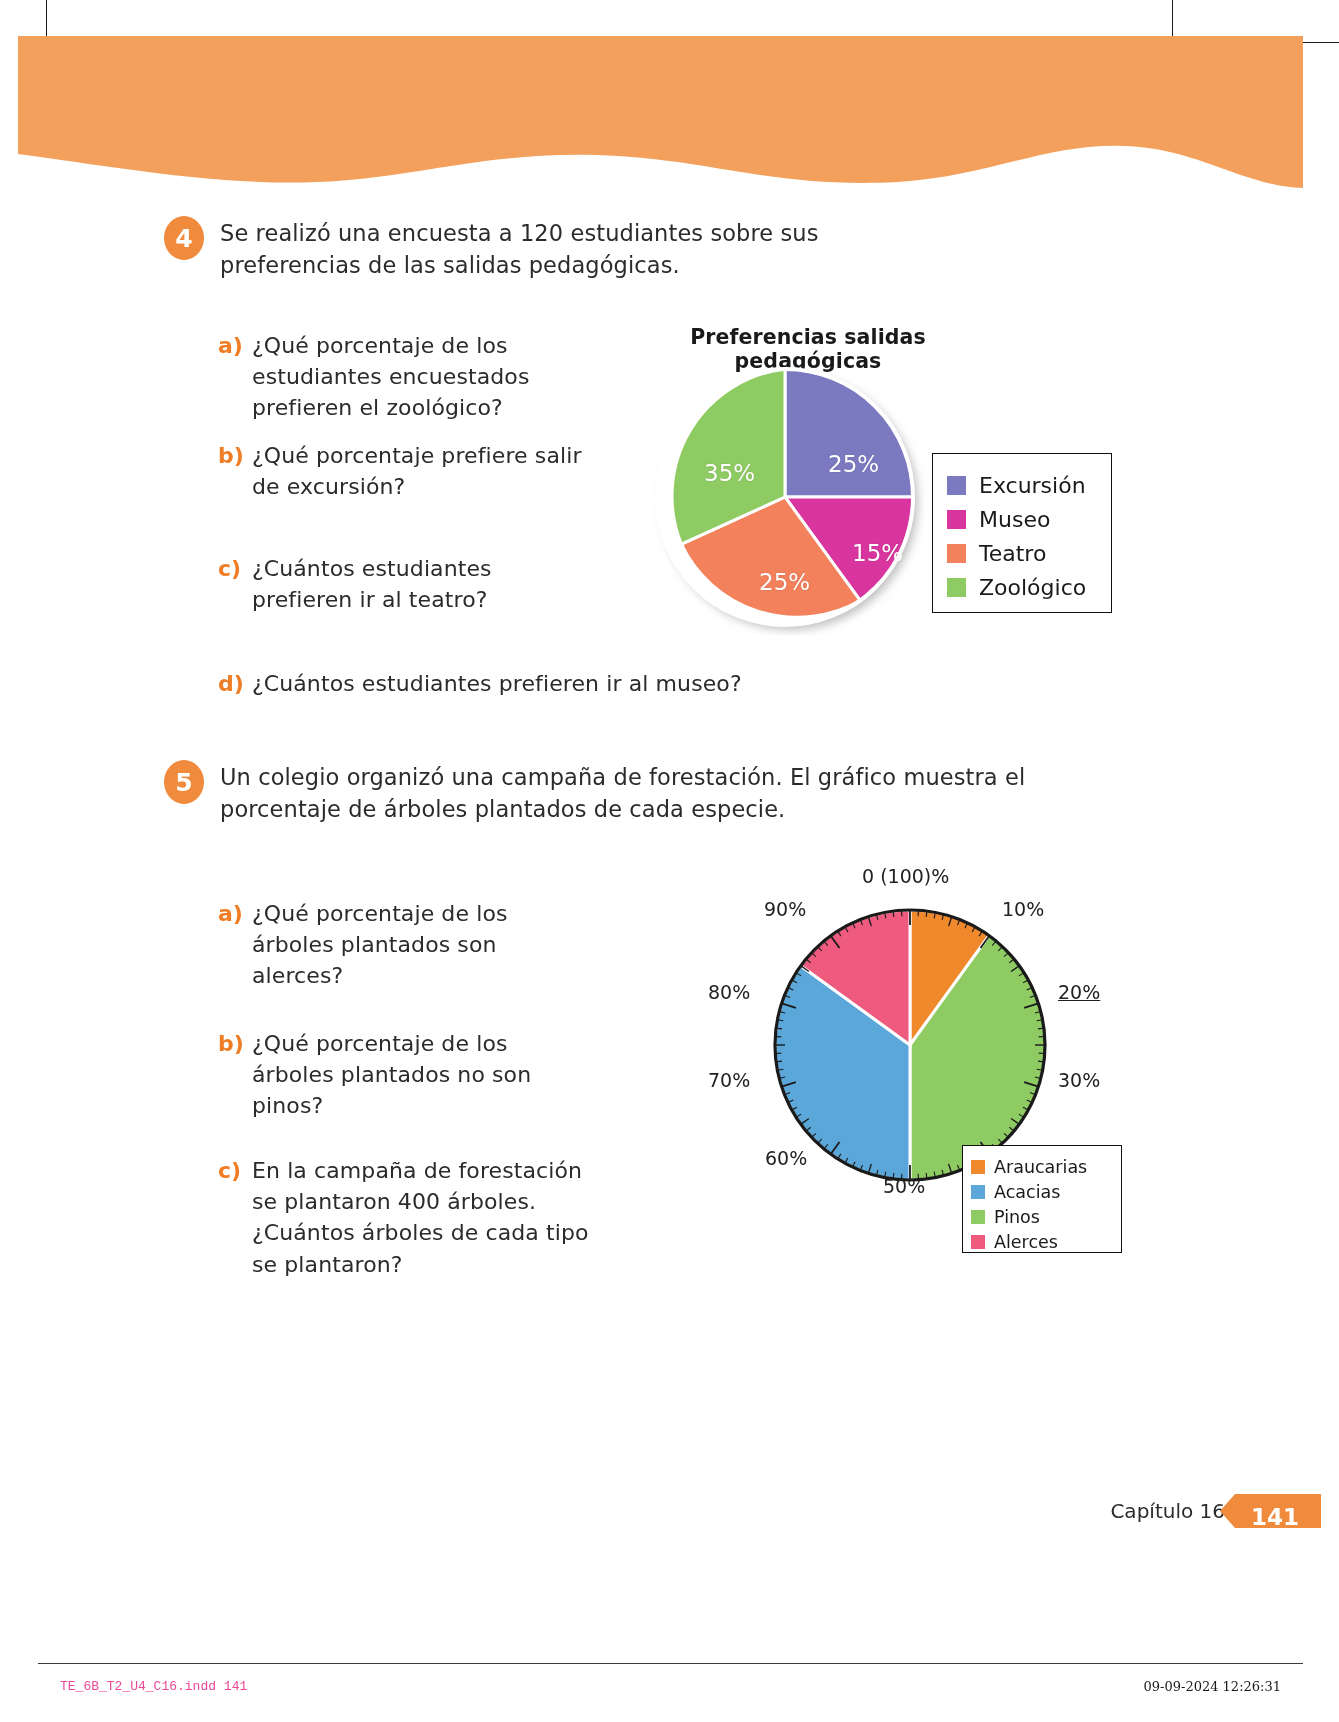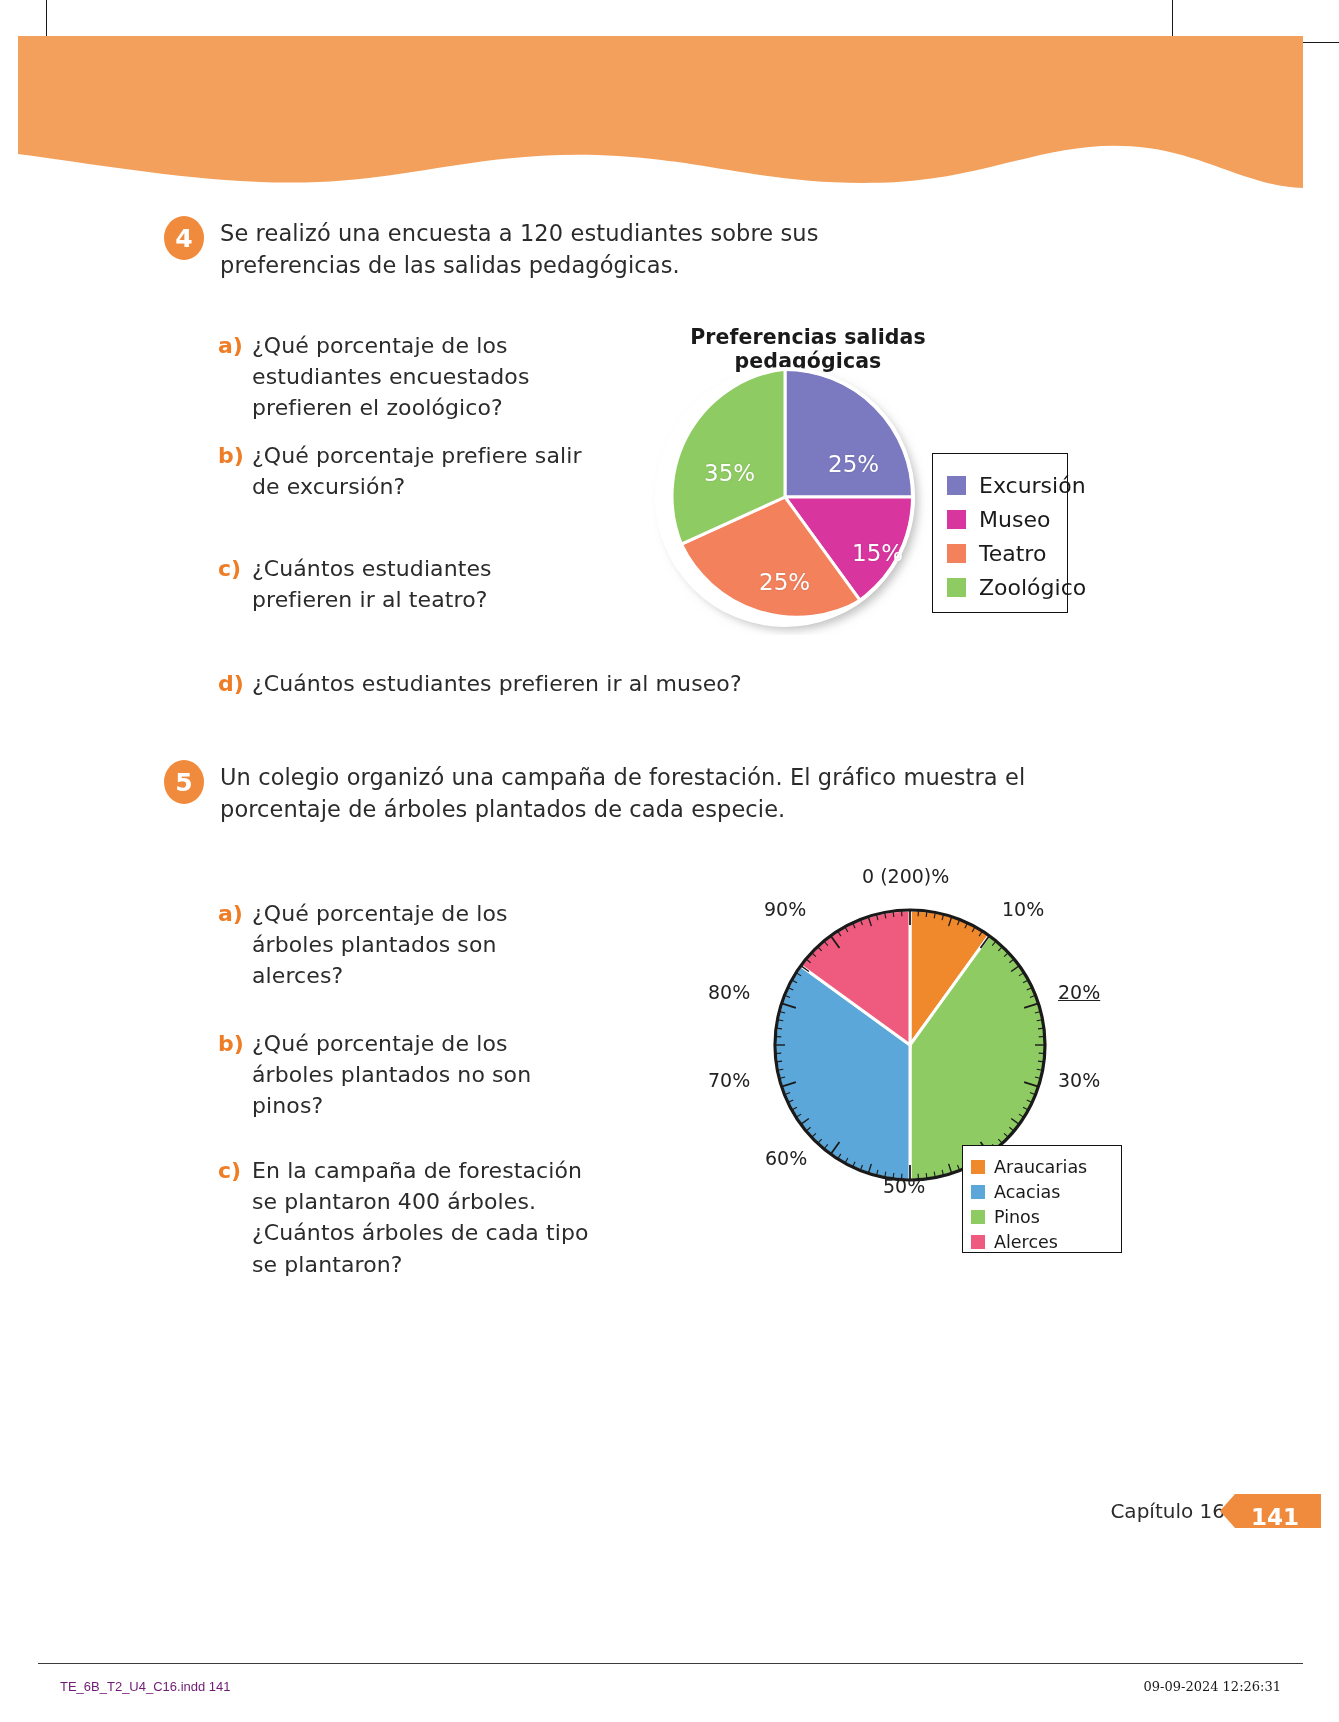--- a/index.html
+++ b/index.html
@@ -61,21 +61,21 @@
   }
 
   .legend {
     position: absolute; background: #fff;
     border: 1.6px solid #111;
   }
   .legend-row { display: flex; align-items: center; }
   .legend-swatch { display: inline-block; flex: 0 0 auto; }
   .legend-text { color: #1a1a1a; white-space: nowrap; }
 
-  #legend1 { left: 302px; top: 128px; width: 136px; height: 160px; padding: 14px 0 0 14px; }
+  #legend1 { left: 302px; top: 128px; width: 180px; height: 160px; padding: 14px 0 0 14px; }
   #legend1 .legend-row { height: 34px; }
   #legend1 .legend-swatch { width: 19px; height: 19px; margin-right: 13px; }
   #legend1 .legend-text { font-size: 22px; }
 
   
   .chart2 { position: absolute; left: 640px; top: 855px; width: 470px; height: 400px; }
   .chart2 svg { display: block; }
   .tick-label {
     position: absolute; font-size: 19px; color: #222;
     font-family: "DejaVu Sans", sans-serif; white-space: nowrap;
@@ -102,22 +102,22 @@
     padding: 12px 16px 0 10px;
   }
   .page-badge::before {
     content: ""; position: absolute; left: -15px; top: 0;
     width: 0; height: 0;
     border-top: 17px solid transparent;
     border-bottom: 17px solid transparent;
     border-right: 15px solid #f08a3c;
   }
   .foot-rule { position: absolute; left: 38px; right: 36px; bottom: 58px; height: 1px; background: #3a3a3a; }
-  .foot-left  { position: absolute; left: 60px; bottom: 28px; font-size: 13px; color: #701a75;
-                font-family: Liberation Sans, sans-serif; }
+  .foot-left  { position: absolute; left: 60px; bottom: 28px; font-size: 13px; color: #ec4899;
+                font-family: Liberation Mono, monospace; }
   .foot-right { position: absolute; right: 58px; bottom: 28px; font-size: 13px; color: #1a1a1a;
                 font-family: "DejaVu Serif", serif; }
 </style>
 </head>
 <body>
 
 <div class="page">
 
   <div class="crop v" style="left:46px; top:0;"></div>
   <div class="crop v" style="left:1172px; top:0;"></div>
@@ -341,21 +341,21 @@
           <line x1="215.07" y1="73.28" x2="212.52" y2="67.85" stroke-width="1.1" stroke="#1a1a1a"></line>
           <line x1="222.51" y1="70.06" x2="220.30" y2="64.48" stroke-width="1.1" stroke="#1a1a1a"></line>
           <line x1="231.37" y1="71.12" x2="228.28" y2="61.61" stroke-width="1.4" stroke="#1a1a1a"></line>
           <line x1="237.92" y1="65.05" x2="236.43" y2="59.24" stroke-width="1.1" stroke="#1a1a1a"></line>
           <line x1="245.83" y1="63.28" x2="244.70" y2="57.39" stroke-width="1.1" stroke="#1a1a1a"></line>
           <line x1="253.83" y1="62.02" x2="253.08" y2="56.06" stroke-width="1.1" stroke="#1a1a1a"></line>
           <line x1="261.90" y1="61.25" x2="261.52" y2="55.27" stroke-width="1.1" stroke="#1a1a1a"></line>
         </g>
     </svg>
 
-    <div class="tick-label" style="left:222px; top:10px;">0 (200)%</div>
+    <div class="tick-label" style="left:222px; top:10px;">0 (100)%</div>
     <div class="tick-label" style="left:362px; top:43px;">10%</div>
     <div class="tick-label" style="left:418px; top:126px;text-decoration:underline;">20%</div>
     <div class="tick-label" style="left:418px; top:214px;">30%</div>
     <div class="tick-label" style="left:360px; top:292px;">40%</div>
     <div class="tick-label" style="left:243px; top:320px;">50%</div>
     <div class="tick-label" style="left:125px; top:292px;">60%</div>
     <div class="tick-label" style="left:68px; top:214px;">70%</div>
     <div class="tick-label" style="left:68px; top:126px;">80%</div>
     <div class="tick-label" style="left:124px; top:43px;">90%</div>
 

